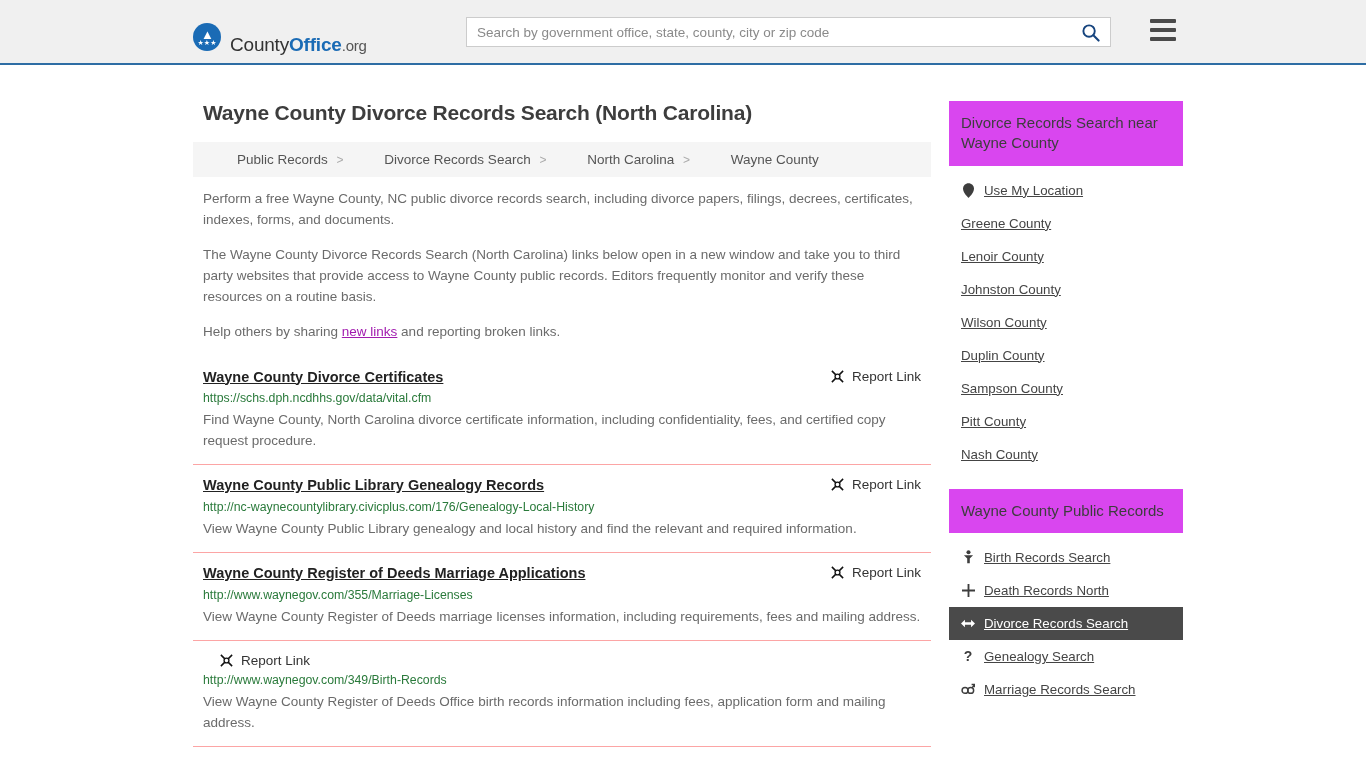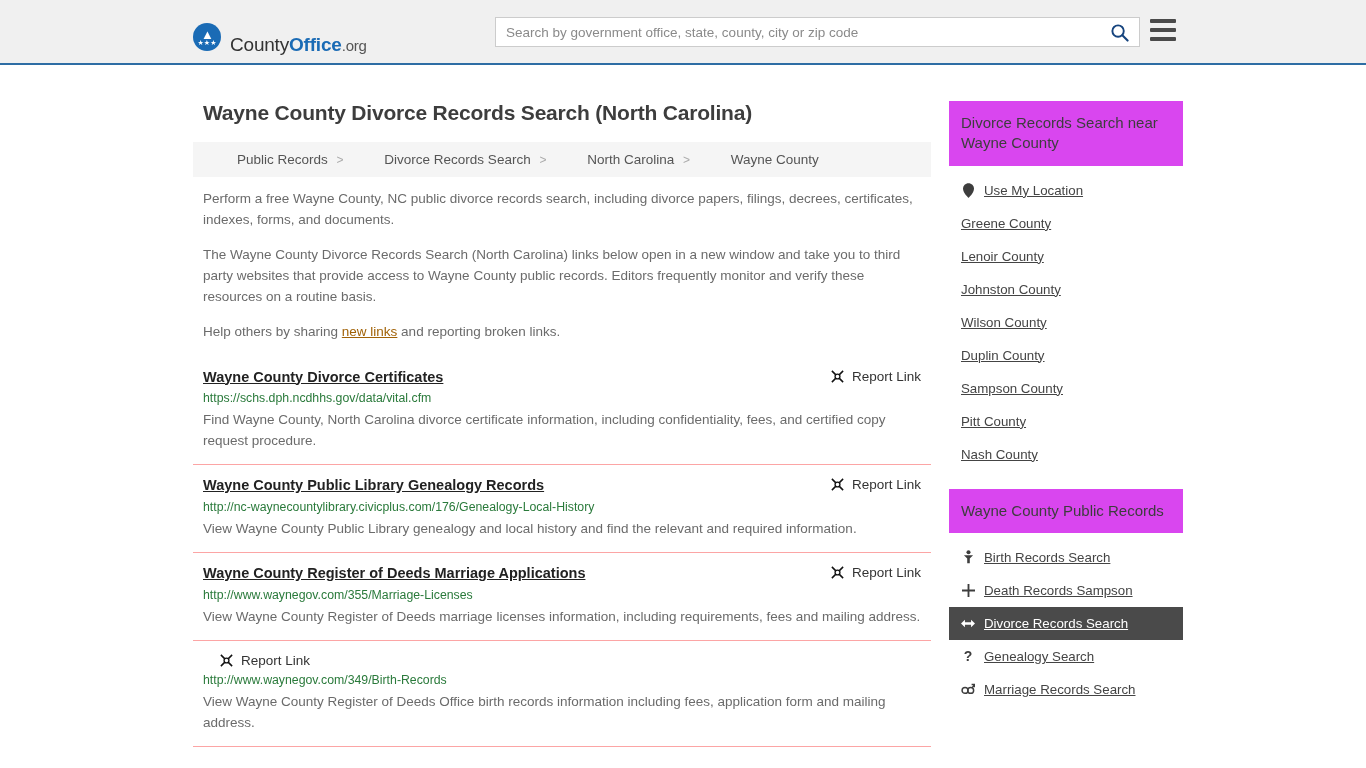--- a/index.html
+++ b/index.html
@@ -42,21 +42,21 @@
     font-size: 7px; color: #ffffff; line-height: 7px; letter-spacing: 0px;
   }
   .brand-text {
     font-size: 19px; color: #333333; letter-spacing: -0.2px; margin-top: 16px;
   }
   .brand-text .bold { font-weight: bold; color: #1a6bb5; }
   .brand-text .org { font-size: 15px; color: #555; }
 
   .search-wrap {
     position: absolute;
-    left: 495px; top: 17px;
+    left: 466px; top: 17px;
     width: 645px; height: 30px;
     background: #ffffff;
     border: 1px solid #cccccc;
     display: flex; align-items: center;
   }
   .search-input {
     border: none; outline: none;
     flex: 1;
     height: 28px;
     padding: 0 10px;
@@ -118,21 +118,21 @@
   .breadcrumb .sep { color: #aaa; margin: 0 5px; font-size: 12px; }
 
   .intro p {
     font-size: 13.5px;
     color: #6b6b6b;
     line-height: 1.55;
     margin: 12px 0 14px 0;
     padding: 0 10px;
   }
   .intro a.inline {
-    color: #a16207; font-weight: normal;
+    color: #a21caf; font-weight: normal;
   }
 
   
   .result {
     padding: 11px 10px 12px 10px;
     border-bottom: 1px solid #fca5a5;
     position: relative;
   }
   .result-head {
     display: flex; align-items: flex-start; justify-content: space-between;
@@ -375,21 +375,21 @@
             </span>
             <span class="label">Birth Records Search</span>
           </div>
 
           <div class="widget-item">
             <span class="wicon">
               <svg width="13" height="13" viewBox="0 0 14 14">
                 <path d="M6 0 H8 V6 H14 V8 H8 V14 H6 V8 H0 V6 H6 Z" fill="#3d3d3d"></path>
               </svg>
             </span>
-            <span class="label">Death Records Sampson</span>
+            <span class="label">Death Records North</span>
           </div>
 
           <div class="widget-item active">
             <span class="wicon">
               <svg width="15" height="11" viewBox="0 0 16 12">
                 <path d="M0 6 L4.5 1.6 V4.6 H11.5 V1.6 L16 6 L11.5 10.4 V7.4 H4.5 V10.4 Z" fill="#ffffff"></path>
               </svg>
             </span>
             <span class="label">Divorce Records Search</span>
           </div>

